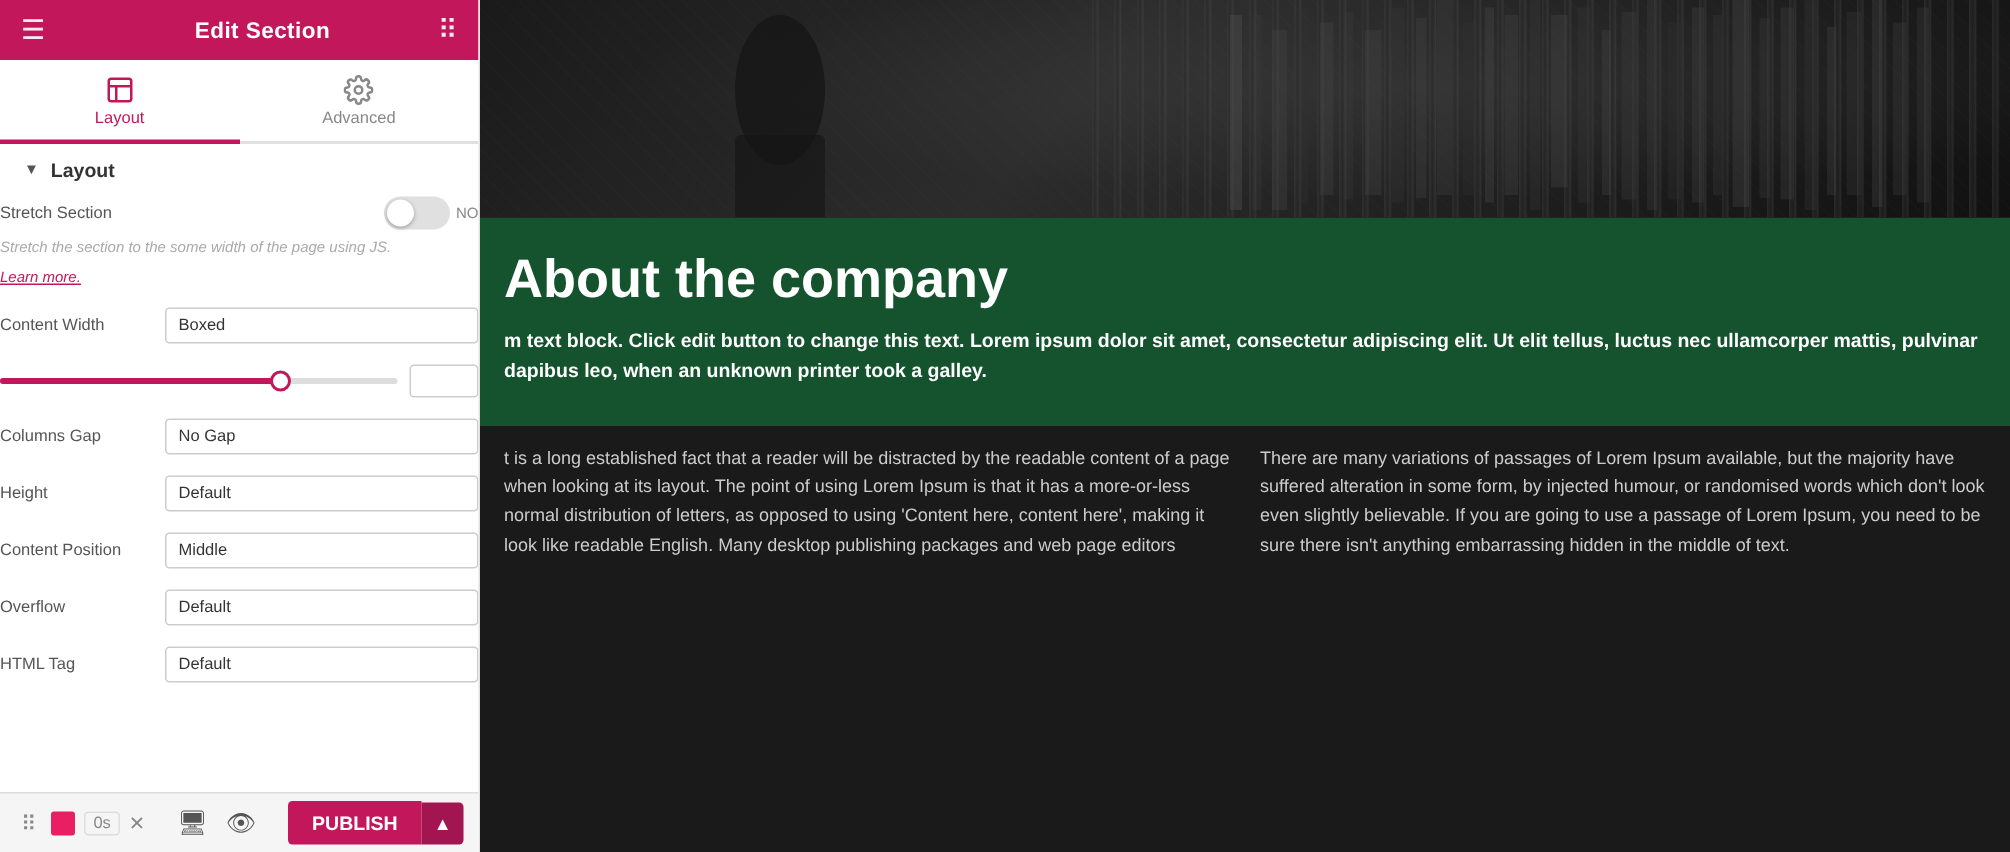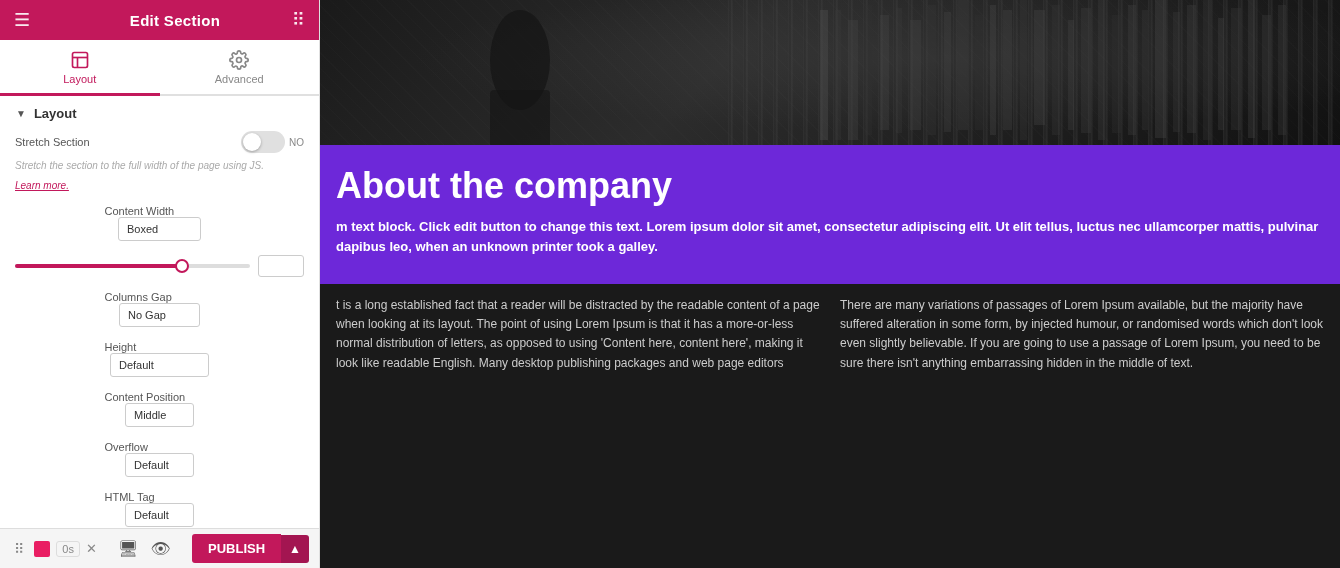--- a/index.html
+++ b/index.html
@@ -89,28 +89,27 @@
       cursor: pointer;
       background: #fff;
     }
     .section-heading .arrow {
       font-size: 10px;
       color: #555;
     }
 
     
     .form-section {
-      padding: 0 15px 10px;
+      padding: 0 0 10px;
     }
 
     .form-row {
       display: flex;
       align-items: center;
       margin-bottom: 14px;
-      flex-direction: column;
     }
     .form-label {
       font-size: 11px;
       color: #555;
       width: 110px;
       min-width: 110px;
       flex-shrink: 0;
     }
     .form-control {
       flex: 1;
@@ -332,21 +331,21 @@
         rgba(60,60,60,0.5) 0px,
         rgba(40,40,40,0.4) 2px,
         rgba(80,80,80,0.3) 4px,
         transparent 5px,
         transparent 15px
       );
     }
 
     
     .about-section {
-      background: #6d28d9;
+      background: #14532d;
       color: #fff;
       padding: 20px 16px 12px;
       flex-shrink: 0;
     }
     .about-title {
       font-size: 36px;
       font-weight: bold;
       color: #fff;
       margin-bottom: 10px;
     }
@@ -413,21 +412,21 @@
 
       <div class="stretch-row">
         <span class="stretch-label">Stretch Section</span>
         <div class="toggle-wrap">
           <div class="toggle-switch">
             <div class="knob"></div>
           </div>
           <span class="toggle-label-no">NO</span>
         </div>
       </div>
-      <div class="hint-text">Stretch the section to the full width of the page using JS.</div>
+      <div class="hint-text">Stretch the section to the some width of the page using JS.</div>
       <div style="margin-bottom: 12px;">
         <span class="learn-more">Learn more.</span>
       </div>
 
       <div class="form-row">
         <span class="form-label">Content Width</span>
         <div class="form-control">
           <select class="styled-select">
             <option>Boxed</option>
             <option>Full Width</option>

